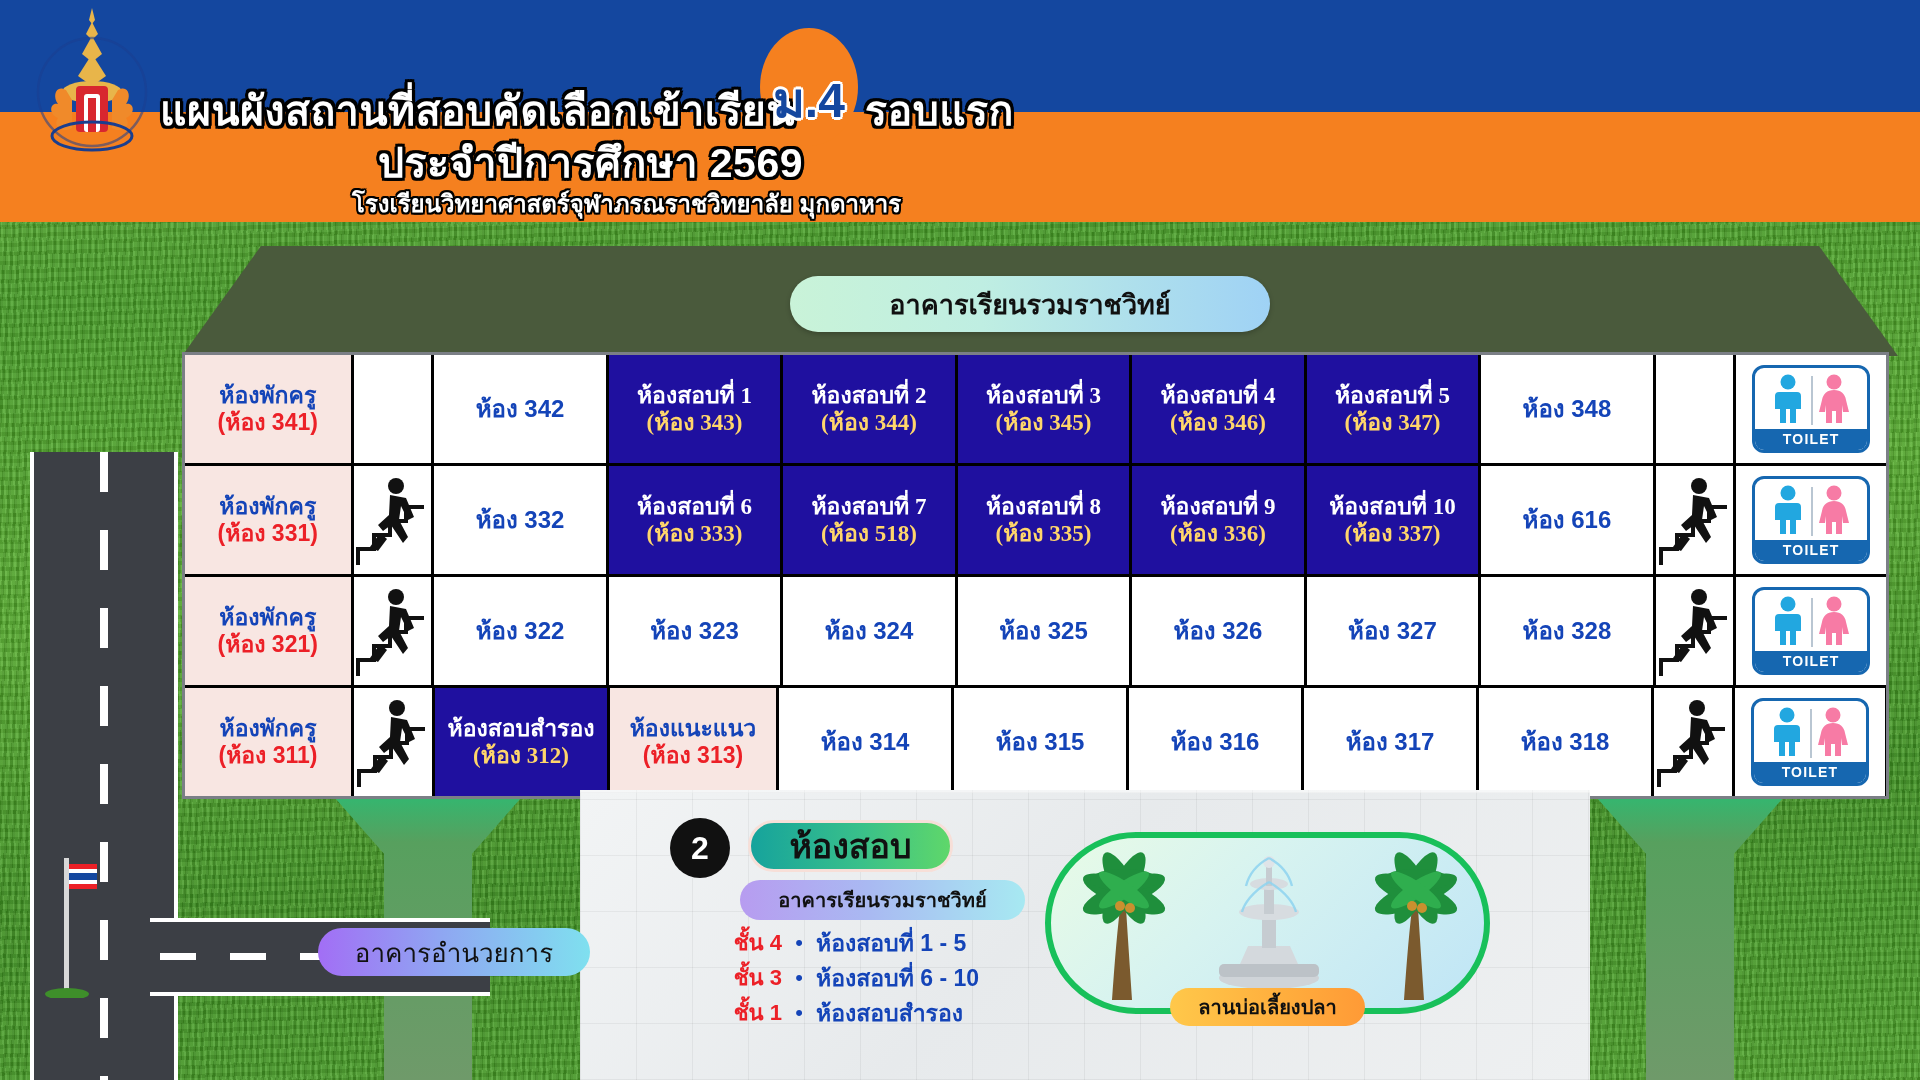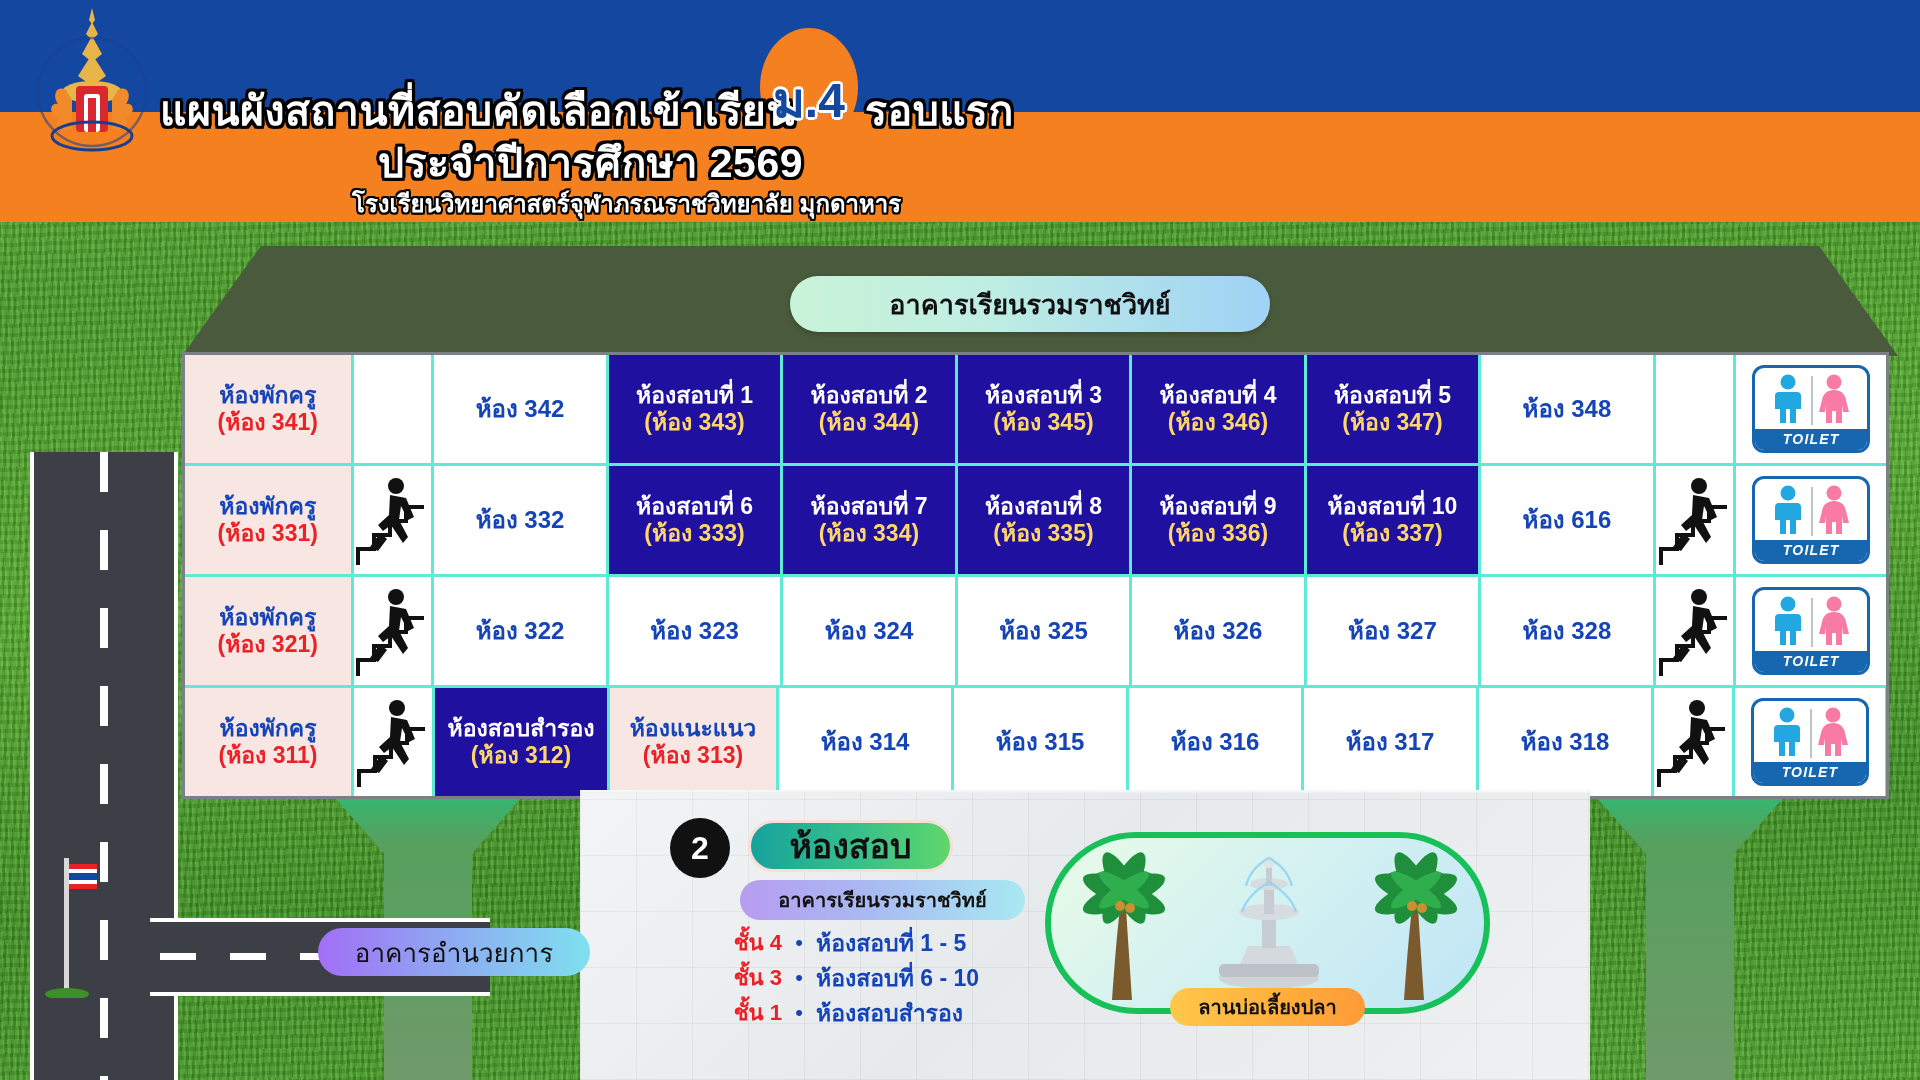--- a/index.html
+++ b/index.html
@@ -109,21 +109,21 @@
     background:linear-gradient(90deg,#c9f3d8 0%,#bfeee2 40%,#9fd2f5 100%);
     border-radius:28px;
     display:flex; align-items:center; justify-content:center;
     font-size:27px; font-weight:bold; color:#111;
     box-shadow:0 2px 5px rgba(0,0,0,.22);
   }
 
   
   #grid{
     position:absolute; left:182px; top:352px; width:1707px; z-index:14;
-    background:#5eead4; border:3px solid #7b7f86;
+    background:#000000; border:3px solid #7b7f86;
     display:flex; flex-direction:column; gap:3px;
   }
   .row{ display:flex; gap:3px; height:108px; }
   .cell{
     position:relative; background:#fff;
     display:flex; flex-direction:column; align-items:center; justify-content:center;
     text-align:center; line-height:1.18; overflow:hidden;
   }
   .cell .l1{ font-size:23px; font-weight:bold; color:#1444b8; white-space:nowrap; }
   .cell .l2{ font-size:23px; font-weight:bold; color:#1444b8; white-space:nowrap; }
@@ -133,32 +133,32 @@
   .cell.teacher .l2{ color:#ec2027; }
   .cell.exam{ background:#1f109f; }
   .cell.exam .l1{ color:#fff; }
   .cell.exam .l2{ color:#ffd66b; }
   .cell.empty{ background:#fff; }
 
   
   .w-teacher{ width:166px; }
   .w-stair{ width:78px; }
   .w-room{ width:172px; }
-  .w-exam{ width:172px; }
+  .w-exam{ width:172px;font-family:Liberation Serif, serif; }
   .w-toilet{ width:150px; }
   .w-blank{ width:78px; }
 
   
   .stair-svg{ width:72px; height:94px; }
 
   
   .toilet-sign{
     width:118px; height:88px; border:3px solid #1667b0; border-radius:12px;
     background:#fff; overflow:hidden; position:relative;
-    display:flex; flex-direction:column;font-style:italic;
+    display:flex; flex-direction:column;
   }
   .toilet-top{ flex:1; display:flex; align-items:center; justify-content:center; gap:2px; position:relative; }
   .toilet-div{ position:absolute; left:50%; top:8px; bottom:4px; width:1.5px; background:#b9c6d2; }
   .toilet-bar{
     height:21px; background:#1667b0; color:#fff; font-size:14px; font-weight:bold;
     letter-spacing:1.2px; display:flex; align-items:center; justify-content:center;
   }
 
   
   #legend-panel{
@@ -320,21 +320,21 @@
       </div>
       <div class="cell plain w-room">
         <div class="l1">ห้อง 332</div>
       </div>
       <div class="cell exam w-exam">
         <div class="l1">ห้องสอบที่ 6</div>
         <div class="l2">(ห้อง 333)</div>
       </div>
       <div class="cell exam w-exam">
         <div class="l1">ห้องสอบที่ 7</div>
-        <div class="l2">(ห้อง 334)</div>
+        <div class="l2">(ห้อง 518)</div>
       </div>
       <div class="cell exam w-exam">
         <div class="l1">ห้องสอบที่ 8</div>
         <div class="l2">(ห้อง 335)</div>
       </div>
       <div class="cell exam w-exam">
         <div class="l1">ห้องสอบที่ 9</div>
         <div class="l2">(ห้อง 336)</div>
       </div>
       <div class="cell exam w-exam">

